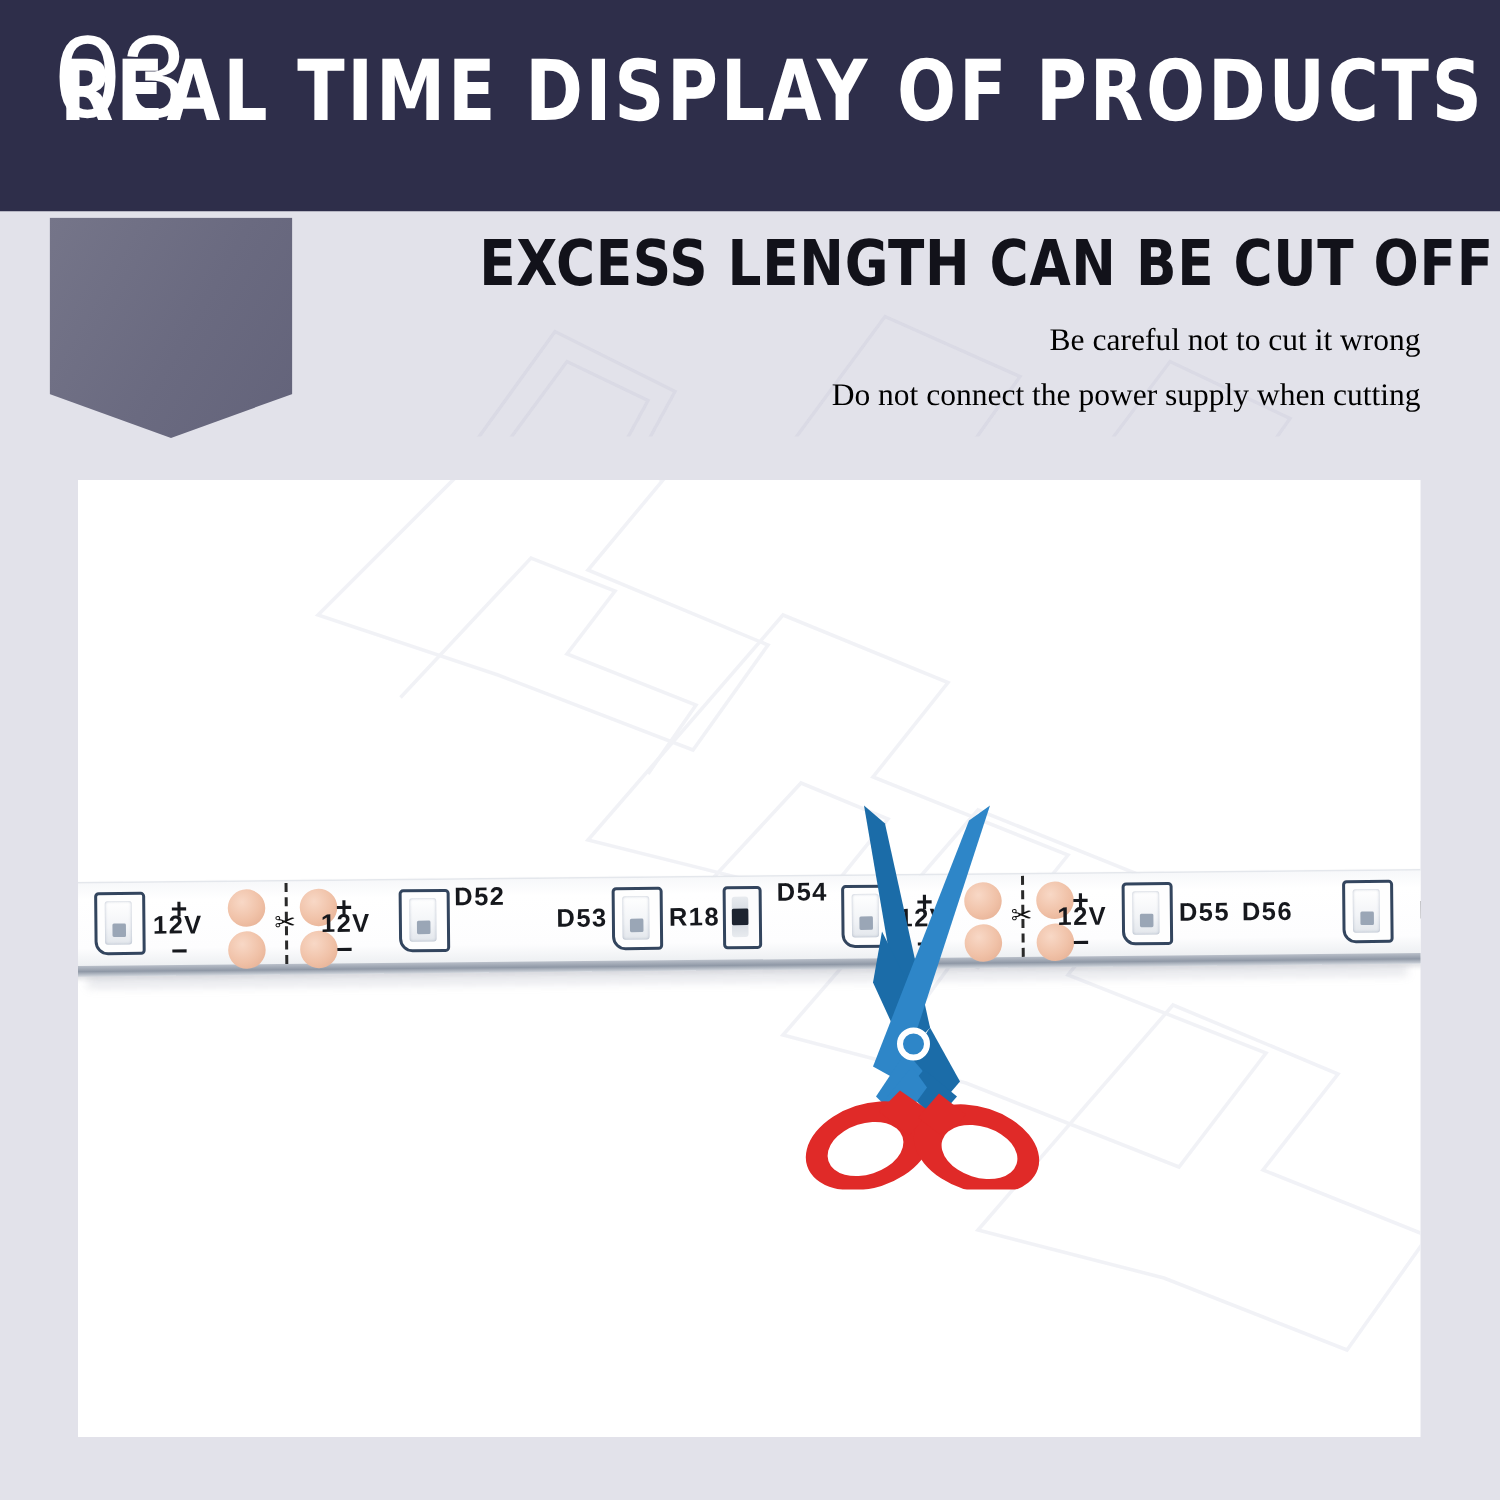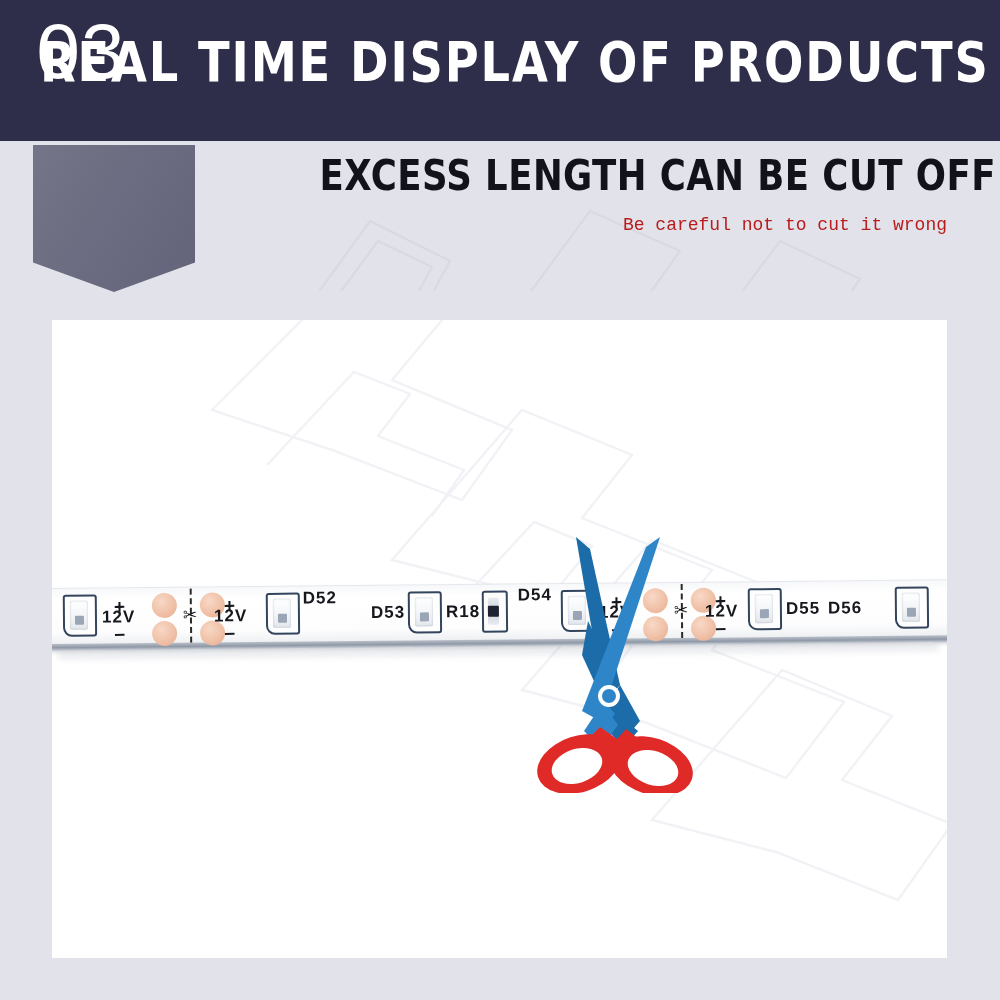--- a/index.html
+++ b/index.html
@@ -51,23 +51,23 @@
 
   
   .headline{
     position:absolute;left:300px;top:155px;width:648px;
     text-align:center;color:#12121a;
     font-family:"Liberation Sans Narrow","DejaVu Sans Condensed","Liberation Sans",sans-serif;
     font-size:42px;font-weight:700;letter-spacing:.5px;line-height:1;
     transform:scaleX(.94);transform-origin:center top;white-space:nowrap;
   }
   .sub1,.sub2{
-    position:absolute;right:53px;color:#b91c1c;
-    font-family:Liberation Mono, monospace;
-    font-size:18px;font-weight:400;white-space:nowrap;line-height:1;
+    position:absolute;right:53px;color:#000000;
+    font-family:Liberation Serif, serif;
+    font-size:21px;font-weight:400;white-space:nowrap;line-height:1;
   }
   .sub1{top:216px;}
   .sub2{top:253px;}
 
   
   .photo{
     position:absolute;left:52px;top:320px;width:895px;height:638px;
     background:#ffffff;overflow:hidden;
   }
   .wm-photo{
@@ -171,20 +171,21 @@
         <path d="M540 300 L660 140 L740 178 L706 226 L760 250 L760 300 Z"></path>
       </g>
     </svg>
   </div>
 
   <div class="badge"></div>
   <div class="badge-num">03</div>
 
   <div class="headline">EXCESS LENGTH CAN BE CUT OFF</div>
   <div class="sub1">Be careful not to cut it wrong</div>
+  <div class="sub2">Do not connect the power supply when cutting</div>
 
   <div class="photo">
 
     <svg class="wm-photo" viewBox="0 0 860 760">
       <g fill="none" stroke="#edeef4" stroke-width="2.4">
         <path d="M120 150 L250 20 L350 60 L300 120 L420 170 L370 240 L240 190 Z"></path>
         <path d="M300 300 L430 150 L540 195 L490 258 L620 310 L560 385 L420 330 Z"></path>
         <path d="M430 430 L560 280 L672 325 L620 390 L752 442 L694 518 L552 462 Z"></path>
         <path d="M560 560 L690 410 L800 456 L750 520 L860 564 L806 640 L684 592 Z"></path>
         <path d="M175 205 L262 112 L318 134 L286 176 L372 210 L340 256"></path>

